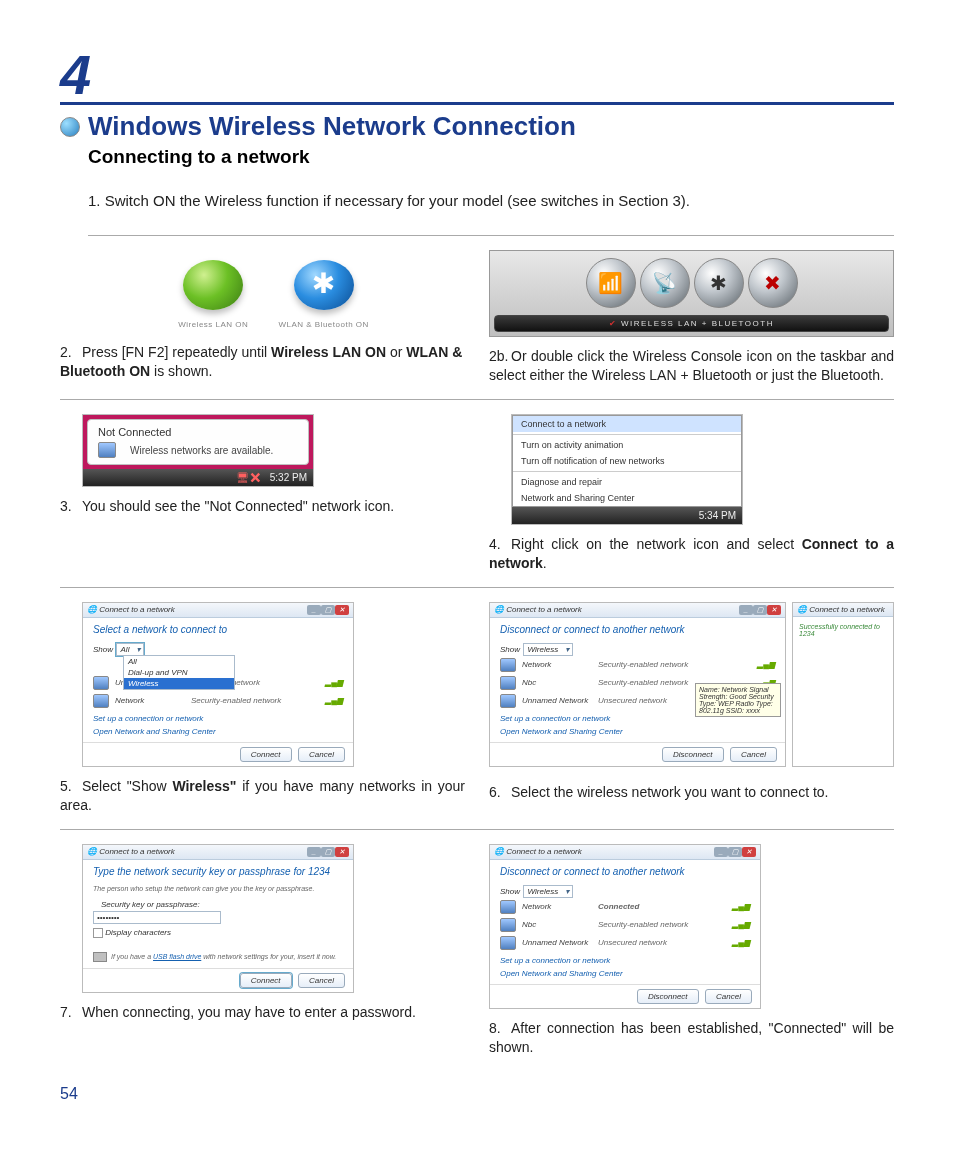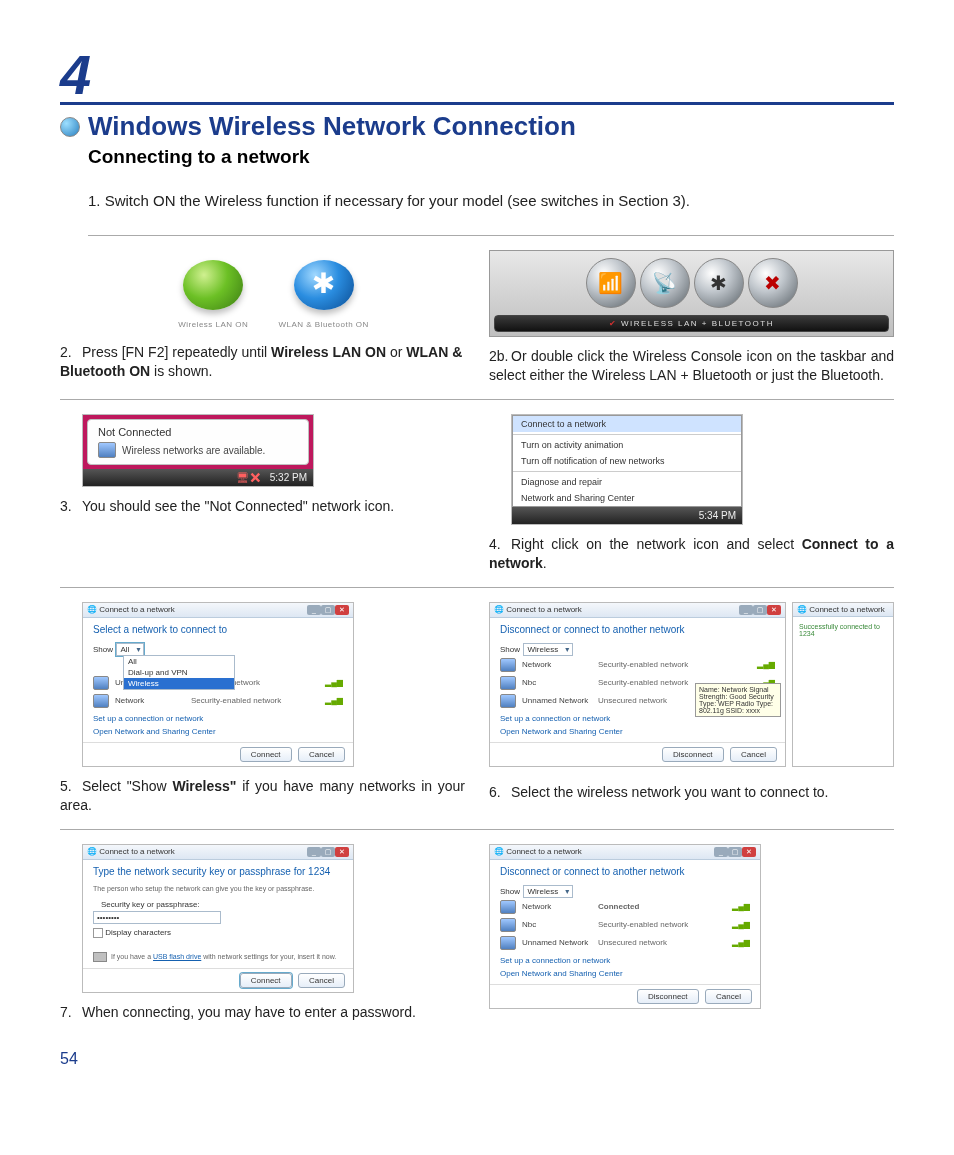--- a/index.html
+++ b/index.html
@@ -142,34 +142,35 @@
   
   .notconn {
     width: 230px;
     background:#be185d;
   }
   .notconn-bubble {
     border:1px solid #c0c0c0; border-radius:4px; background:#fefefe;
     padding:6px 10px; margin:4px;
   }
   .notconn-bubble .ttl { font-size:11px; color:#333; margin-bottom:4px;}
-  .notconn-bubble .msg { font-size:10px; color:#444; display:flex; align-items:center; gap:6px;}
+  .notconn-bubble .msg { font-size:10px; color:#444; display:flex; align-items:center; gap:14px;}
   .mini-monitor { width:16px; height:14px; background:linear-gradient(#a0c8ff,#5080c0); border:1px solid #888; border-radius:2px; position:relative;}
   .taskbar { background: linear-gradient(#555,#222); color:#eee; font-size:10px; padding:3px 6px; display:flex; justify-content:flex-end; align-items:center; gap:8px;}
   .tray-x { color:#ff6060; font-size:10px;}
   
   .ctx-box { width: 230px; }
   .ctx { background:#fff; border:1px solid #999; font-size:9px;}
   .ctx .item { padding:3px 8px; }
   .ctx .sel { background:#cfe3ff; }
   .ctx hr { border:none; border-top:1px solid #ccc; margin:2px 0;}
   
   .vista {
     width: 270px;
     background:#fff;
+    font-style:italic;
   }
   .vista-title {
     background: linear-gradient(#f4f7fb, #dde7f3);
     border-bottom:1px solid #bcd;
     padding:2px 4px;
     display:flex; align-items:center; justify-content:space-between;
     font-size:8px;
   }
   .winbtns span { display:inline-block; width:14px; height:10px; border-radius:2px; text-align:center; font-size:7px; line-height:10px; color:#fff;}
   .winbtns .min{background:#9ab;} .winbtns .max{background:#9ab;} .winbtns .cls{background:#d04040;}
@@ -449,17 +450,20 @@
               <span class="sig">▂▄▆</span>
             </div>
           <span class="link8">Set up a connection or network</span>
           <span class="link8">Open Network and Sharing Center</span>
         </div>
         <div class="vista-foot">
           <span class="vbtn">Disconnect</span>
           <span class="vbtn">Cancel</span>
         </div>
       </div>
+      <div class="step-text justify">
+        <span class="num">8.</span><span>After connection has been established, "Connected" will be shown.</span>
+      </div>
     </div>
   </div>
 
   <div class="page-num">54</div>
 </div>
 
 </body></html>

